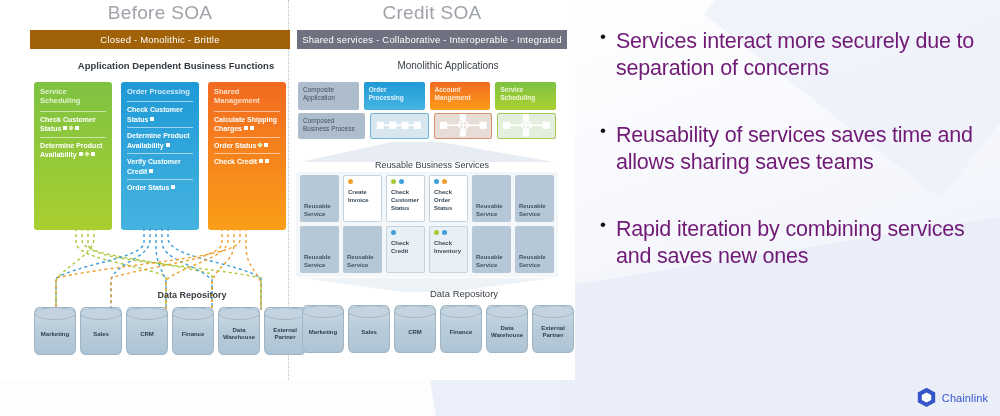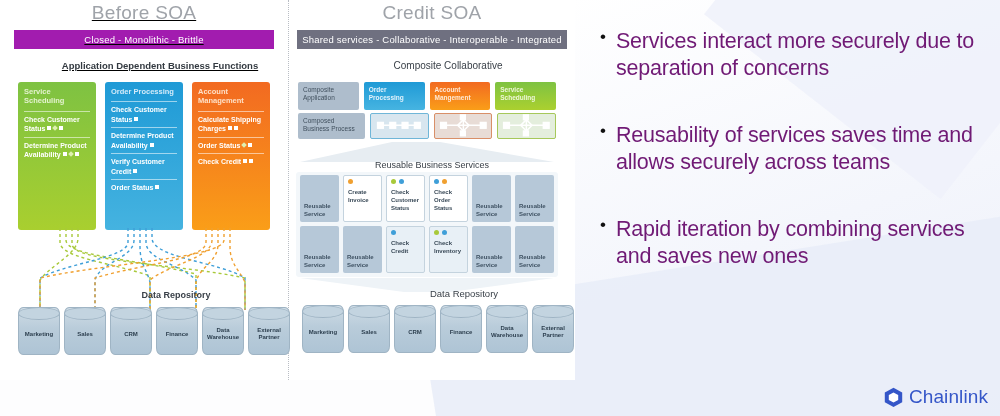--- a/index.html
+++ b/index.html
@@ -26,32 +26,32 @@
     background:linear-gradient(160deg,#ffffff 0%,#f4f6fc 55%,#eceff9 100%);
     pointer-events:none;
   }
 
   
   .diagram{position:absolute;left:0;top:0;width:575px;height:380px;background:#ffffff;}
   .vdivider{position:absolute;left:288px;top:0;width:0;height:380px;
     border-left:1px dotted #b9bdc4;}
 
   .col{position:absolute;top:0;}
-  .col.before{left:0;width:288px;text-decoration:underline;}
+  .col.before{left:16px;width:288px;}
   .col.after{left:289px;width:286px;}
 
   .soa-title{
     text-align:center;font-size:19px;color:#9fa3a9;font-weight:400;
     letter-spacing:.3px;margin-top:2px;
   }
   .banner{
     margin:6px 14px 0 14px;height:19px;line-height:19px;text-align:center;
     color:#ffffff;font-size:9.5px;letter-spacing:.2px;font-weight:400;
   }
-  .banner.closed{background:#a21caf;}
+  .banner.closed{background:#a16207;}
   .banner.shared{background:#6f7080;margin:6px 8px 0 8px;}
 
   .section-title{text-align:center;font-size:9.5px;font-weight:bold;color:#333a41;margin-top:11px;padding-left:32px;}
   .section-title.light{font-weight:normal;font-size:10px;color:#3a4149;}
 
   
   .apps{position:absolute;left:18px;top:82px;width:252px;height:148px;display:flex;gap:9px;}
   .app{flex:1;border-radius:3px;padding:5px 6px 0 6px;box-sizing:border-box;color:#fff;overflow:hidden;}
   .app.green{background:linear-gradient(180deg,#7ec242 0%,#a9cf2f 100%);}
   .app.blue{background:linear-gradient(180deg,#1f9ad6 0%,#45b3e0 100%);}
@@ -110,21 +110,21 @@
   .svc .dots i{display:inline-block;width:5px;height:5px;border-radius:50%;margin-right:3px;}
 
   
   .bullets{position:absolute;left:600px;top:28px;width:395px;}
   .bullet{display:flex;gap:10px;margin-bottom:40px;}
   .bullet .bdot{font-size:17px;line-height:1.05;color:#111;}
   .bullet .btxt{font-size:21.5px;line-height:1.26;color:#701a75;letter-spacing:-.2px;}
 
   
   .logo{position:absolute;right:12px;bottom:8px;display:flex;align-items:center;gap:6px;}
-  .logo .name{font-size:19px;color:#3556c8;font-weight:500;letter-spacing:.1px;}
+  .logo .name{font-size:11px;color:#3556c8;font-weight:500;letter-spacing:.1px;}
 </style>
 </head>
 <body>
 
 <div class="slide">
 
   <div class="deco-wash"></div>
   <div class="deco-top"></div>
   <div class="deco-bottom"></div>
 
@@ -146,21 +146,21 @@
 
         <div class="app blue">
           <div class="app-head">Order Processing</div>
           <div class="fn"><span>Check Customer Status</span><span class="dot"></span></div>
           <div class="fn"><span>Determine Product Availability</span><span class="dot"></span></div>
           <div class="fn"><span>Verify Customer Credit</span><span class="dot"></span></div>
           <div class="fn"><span>Order Status</span><span class="dot"></span></div>
         </div>
 
         <div class="app orange">
-          <div class="app-head">Account Management</div>
+          <div class="app-head">Shared Management</div>
           <div class="fn"><span>Calculate Shipping Charges</span><span class="dot"></span><span class="dot"></span></div>
           <div class="fn"><span>Order Status</span><span class="dia"></span><span class="dot"></span></div>
           <div class="fn"><span>Check Credit</span><span class="dot"></span><span class="dot"></span></div>
         </div>
       </div>
 
       <svg class="spaghetti" viewBox="0 0 288 82" preserveAspectRatio="none">
         <g fill="none" stroke-width="1.4" stroke-dasharray="3,3">
           <g stroke="#a8c93a">
             <path d="M60 0 V14 C60 30 110 34 150 48 V82"></path>
@@ -205,21 +205,21 @@
           </div>
         <div class="cyl">
             <span>External Partner</span>
           </div>
       </div>
     </div>
 
     <div class="col after">
       <div class="soa-title">Credit SOA</div>
       <div class="banner shared">Shared services - Collaborative - Interoperable - Integrated</div>
-      <div class="section-title light">Composite Collaborative</div>
+      <div class="section-title light">Monolithic Applications</div>
     </div>
 
     <div class="comp-row">
       <div class="comp gray">Composite Application</div>
       <div class="comp blue">Order Processing</div>
       <div class="comp orange">Account Mangement</div>
       <div class="comp green">Service Scheduling</div>
     </div>
 
     <div class="proc-row">
@@ -344,21 +344,21 @@
 
   </div>
 
   <div class="bullets">
     <div class="bullet">
       <span class="bdot">•</span>
       <span class="btxt">Services interact more securely due to separation of concerns</span>
     </div>
     <div class="bullet">
       <span class="bdot">•</span>
-      <span class="btxt">Reusability of services saves time and allows securely across teams</span>
+      <span class="btxt">Reusability of services saves time and allows sharing saves teams</span>
     </div>
     <div class="bullet">
       <span class="bdot">•</span>
       <span class="btxt">Rapid iteration by combining services and saves new ones</span>
     </div>
   </div>
 
   <div class="logo">
     <svg width="19" height="21" viewBox="0 0 19 21">
       <polygon points="9.5,0.8 18.2,5.6 18.2,15.2 9.5,20 0.8,15.2 0.8,5.6" fill="#3556c8"></polygon>

